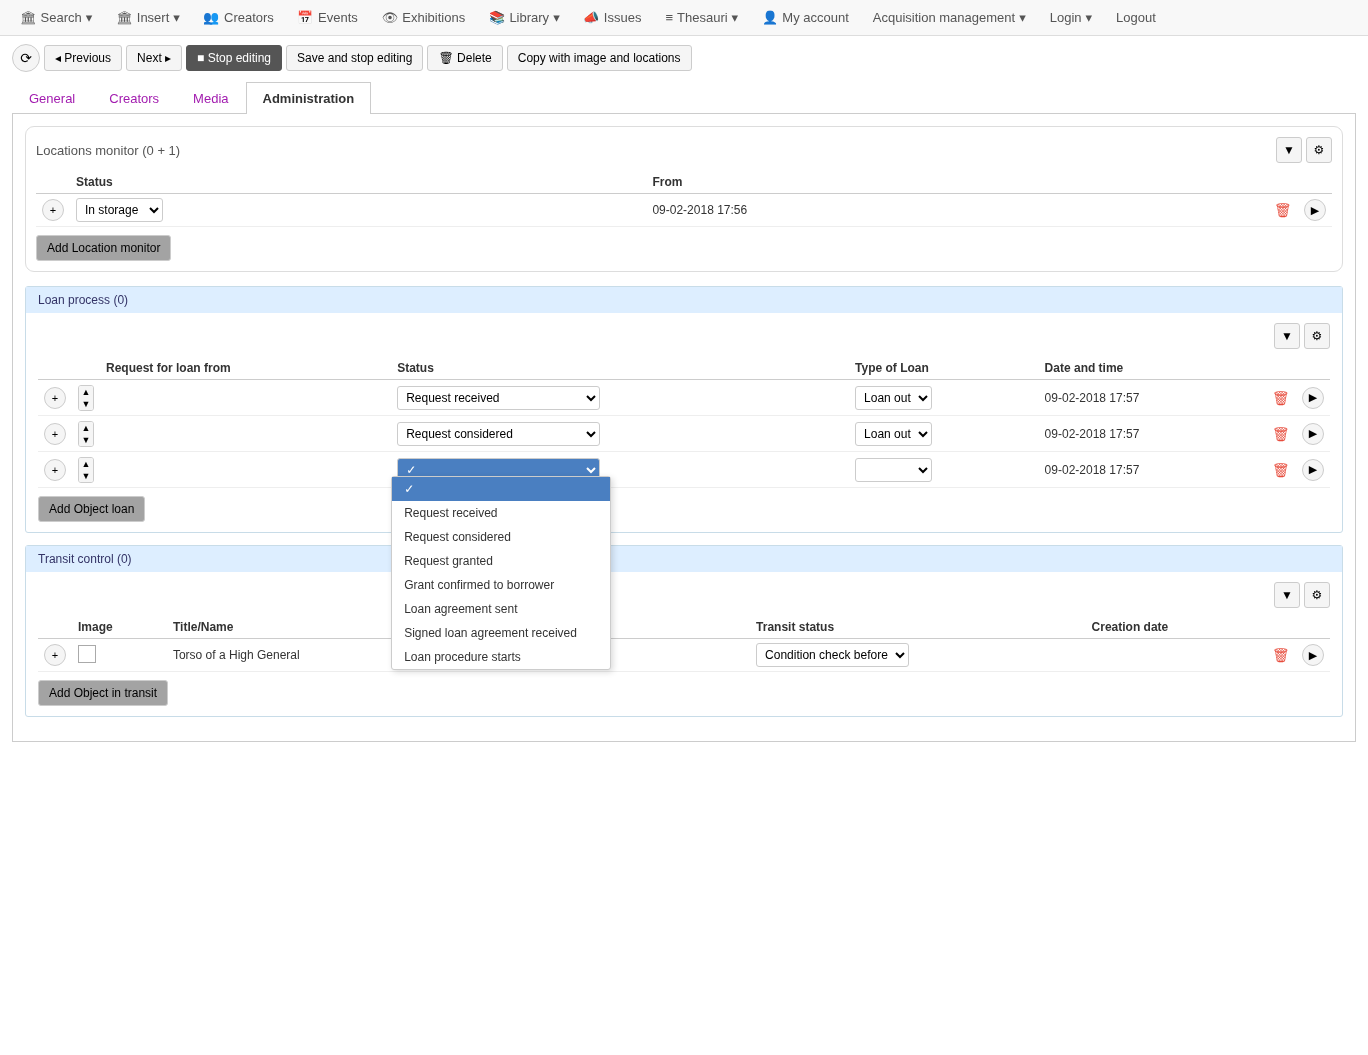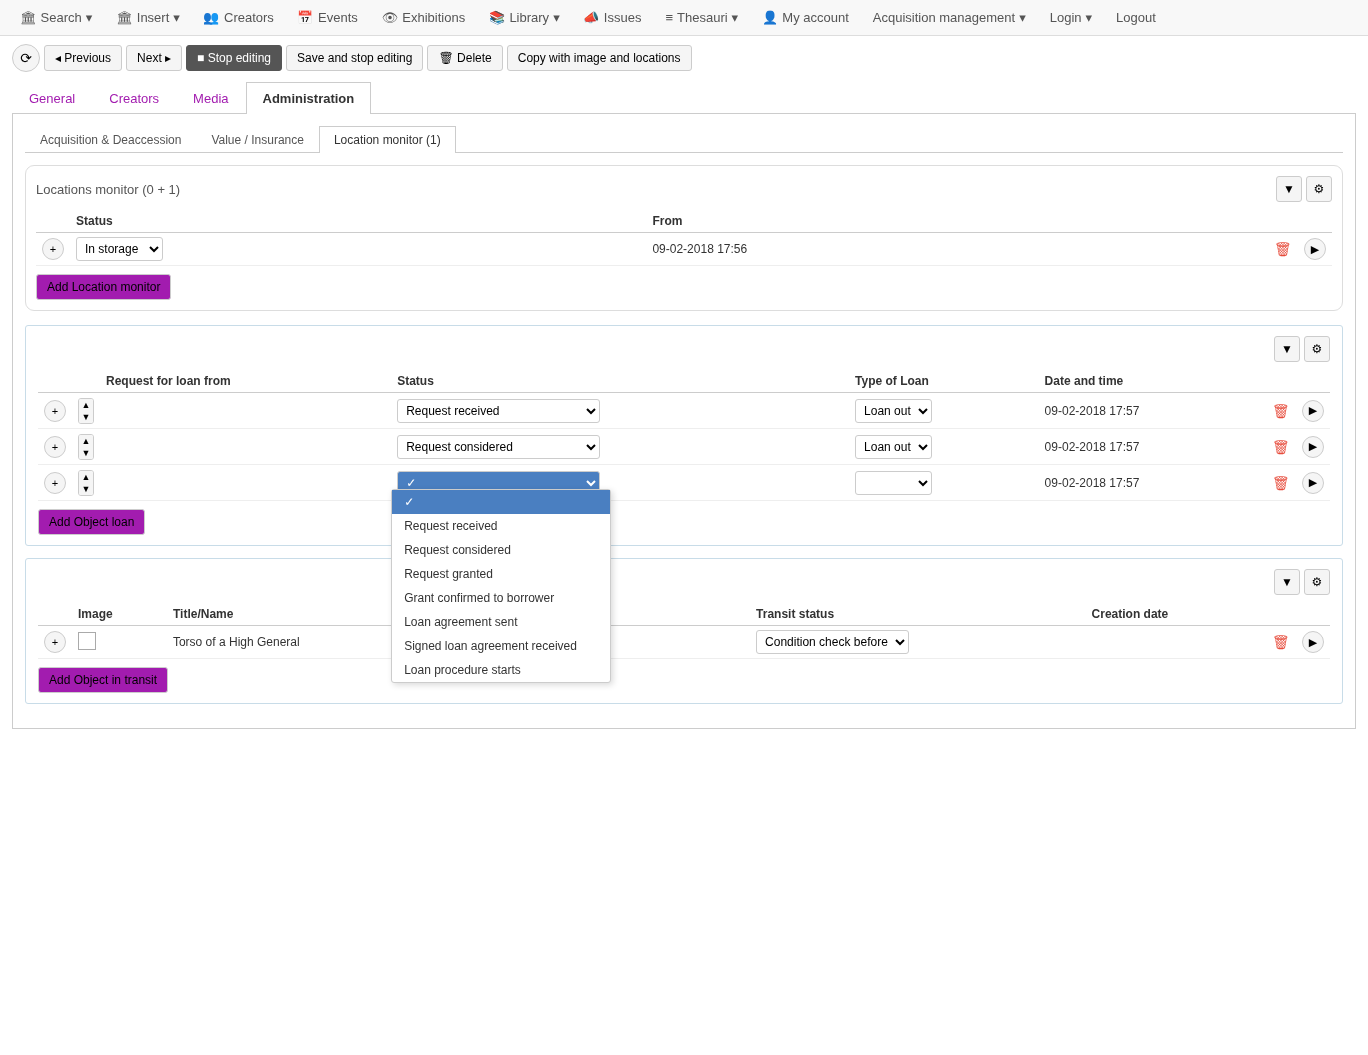--- a/index.html
+++ b/index.html
@@ -182,21 +182,21 @@
       background: #f5f5f5;
       cursor: pointer;
       border-radius: 50%;
       display: inline-flex; align-items: center; justify-content: center;
       font-size: 11px;
     }
 
     .add-btn {
       padding: 5px 10px;
       border: 1px solid #ccc;
-      background: #a21caf;
+      background: #a3a3a3;
       cursor: pointer;
       font-size: 12px;
       border-radius: 3px;
       margin-top: 8px;
       display: inline-block;
     }
 
     
     .collapsible-section {
       border: 1px solid #c8dce8;
@@ -323,25 +323,20 @@
 
   <div class="main-tabs">
     <div class="main-tab">General</div>
     <div class="main-tab">Creators</div>
     <div class="main-tab">Media</div>
     <div class="main-tab active">Administration</div>
   </div>
 
   <div class="content-area">
 
-    <div class="sub-tabs">
-      <div class="sub-tab">Acquisition &amp; Deaccession</div>
-      <div class="sub-tab">Value / Insurance</div>
-      <div class="sub-tab active">Location monitor (1)</div>
-    </div>
 
     <div class="section" style="border: 1px solid #ddd; padding: 10px; border-radius: 9px; margin-bottom: 14px;">
       <div class="section-header">
         <span class="section-title">Locations monitor (0 + 1)</span>
         <div class="section-tools">
           <button class="tool-btn">▼</button>
           <button class="tool-btn">⚙</button>
         </div>
       </div>
 
@@ -375,20 +370,23 @@
               <button class="navigate-btn">▶</button>
             </td>
           </tr>
         </tbody>
       </table>
 
       <button class="add-btn">Add Location monitor</button>
     </div>
 
     <div class="collapsible-section">
+      <div class="collapsible-header">
+        <span>Loan process (0)</span>
+      </div>
       <div class="collapsible-body">
 
         <div style="display:flex; justify-content:flex-end; gap:4px; margin-bottom:8px;">
           <button class="tool-btn">▼</button>
           <button class="tool-btn">⚙</button>
         </div>
 
         <div style="position: relative;">
           <table class="data-table">
             <thead>
@@ -510,20 +508,23 @@
               </tr>
             </tbody>
           </table>
         </div>
 
         <button class="add-btn">Add Object loan</button>
       </div>
     </div>
 
     <div class="collapsible-section">
+      <div class="collapsible-header">
+        <span>Transit control (0)</span>
+      </div>
       <div class="collapsible-body">
 
         <div style="display:flex; justify-content:flex-end; gap:4px; margin-bottom:8px;">
           <button class="tool-btn">▼</button>
           <button class="tool-btn">⚙</button>
         </div>
 
         <table class="data-table">
           <thead>
             <tr>

